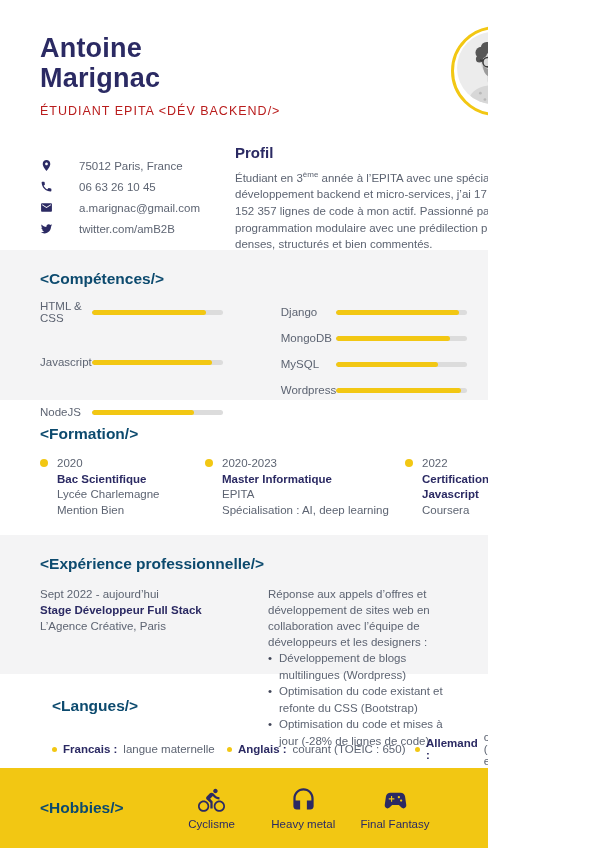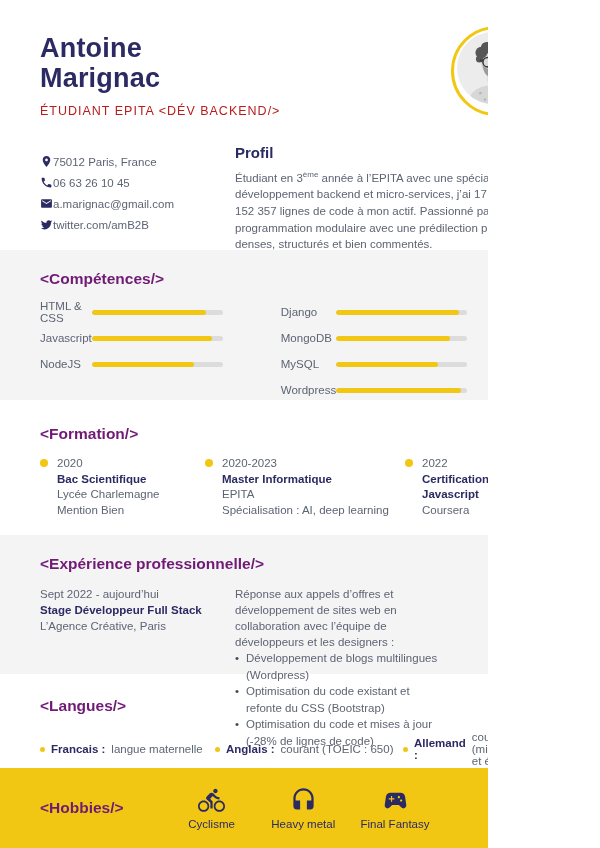--- a/index.html
+++ b/index.html
@@ -1,71 +1,71 @@
 <!DOCTYPE html>
 <html lang="fr"><head>
 <meta charset="utf-8">
 <style>
   html,body{margin:0;padding:0;background:#ffffff;}
   .page{position:relative;width:488px;height:848px;overflow:hidden;
         font-family:"Liberation Sans",sans-serif;font-size:11.5px;color:#5d6472;background:#fff;}
   h1,h2,p,ul{margin:0;padding:0;}
   ul{list-style:none;}
   .gray-bg{background:#f4f4f5;}
-  .sec-title{font-size:15.5px;font-weight:700;color:#701a75;}
+  .sec-title{font-size:15.5px;font-weight:700;color:#0c4a6e;}
 
   
   .top{position:relative;height:250px;}
   .name-block{position:absolute;left:40px;top:33px;}
   .name{font-size:27px;line-height:1.12;font-weight:700;color:#2b2a63;letter-spacing:.2px;}
   .subtitle{margin-top:11px;font-size:12.5px;letter-spacing:1px;color:#b91c1c;}
   .photo{position:absolute;left:451px;top:26px;width:78px;height:78px;border:3px solid #f2c713;
          border-radius:50%;padding:3px;background:#fff;}
   .photo svg{display:block;width:72px;height:72px;}
   .contact{position:absolute;left:40px;top:151px;}
-  .contact li{display:flex;align-items:center;gap:0;height:21px;}
+  .contact li{display:flex;align-items:flex-end;gap:26px;height:21px;}
   .contact svg{width:13px;height:13px;flex:none;}
   .profil{position:absolute;left:235px;top:144px;width:328px;}
   .profil h2{font-size:15px;font-weight:700;color:#2b2a63;margin-bottom:6px;}
   .profil p{line-height:16.6px;color:#5d6472;}
   .profil sup{font-size:8px;}
 
   
   .competences{height:150px;padding:20px 40px 0;box-sizing:border-box;}
   .competences h2{margin-bottom:11px;}
   .skills-grid{display:flex;gap:58px;}
   .skill-col{display:flex;flex-direction:column;}
-  .skill-col.c1{width:212px;}
+  .skill-col.c1{width:212px;gap:24px;}
   .skill-col.c2{width:200px;}
   .skill-row{display:flex;align-items:center;height:26px;}
   .skill-label{flex:1;color:#5d6472;}
   .bar-track{width:131px;height:5px;background:#dcdcdc;border-radius:3px;overflow:hidden;flex:none;}
   .bar-fill{display:block;height:100%;background:#f2c713;border-radius:3px;}
 
   
   .formation{height:135px;padding:25px 40px 0;box-sizing:border-box;}
   .formation h2{margin-bottom:13px;}
   .edu-grid{display:grid;grid-template-columns:165px 200px auto;}
   .edu-item{display:flex;gap:9px;}
   .dot{width:8px;height:8px;border-radius:50%;background:#f2c713;flex:none;margin-top:3px;}
   .edu-body div{line-height:15.5px;}
   .edu-title{font-weight:700;color:#2b2a63;}
 
   
   .experience{height:139px;padding:20px 40px 0;box-sizing:border-box;}
   .experience h2{margin-bottom:13px;}
-  .exp-grid{display:grid;grid-template-columns:195px auto;}
+  .exp-grid{display:grid;grid-template-columns:195px auto;gap:33px;}
   .exp-meta div{line-height:16px;}
   .exp-role{font-weight:700;color:#2b2a63;}
   .exp-summary{line-height:16px;}
   .exp-bullets li{display:flex;gap:7px;line-height:16.5px;}
   .b-dot{color:#3f4456;flex:none;}
 
   
-  .langues{height:94px;padding:23px 40px 0;box-sizing:border-box;}
+  .langues{height:94px;padding:23px 52px 0;box-sizing:border-box;}
   .langues h2{margin-bottom:16px;}
   .lang-row{display:grid;grid-template-columns:175px 188px auto;}
   .lang-item{display:flex;align-items:center;gap:6px;}
   .lang-dot{width:5px;height:5px;border-radius:50%;background:#f2c713;flex:none;}
   .lang-name{font-weight:700;color:#2b2a63;}
 
   
   .hobbies{height:80px;background:#f2c713;display:flex;align-items:center;
            padding:0 40px;box-sizing:border-box;justify-content:center;}
   .hobby-items{flex:1;display:flex;justify-content:space-between;margin-left:45px;margin-right:10px;}

